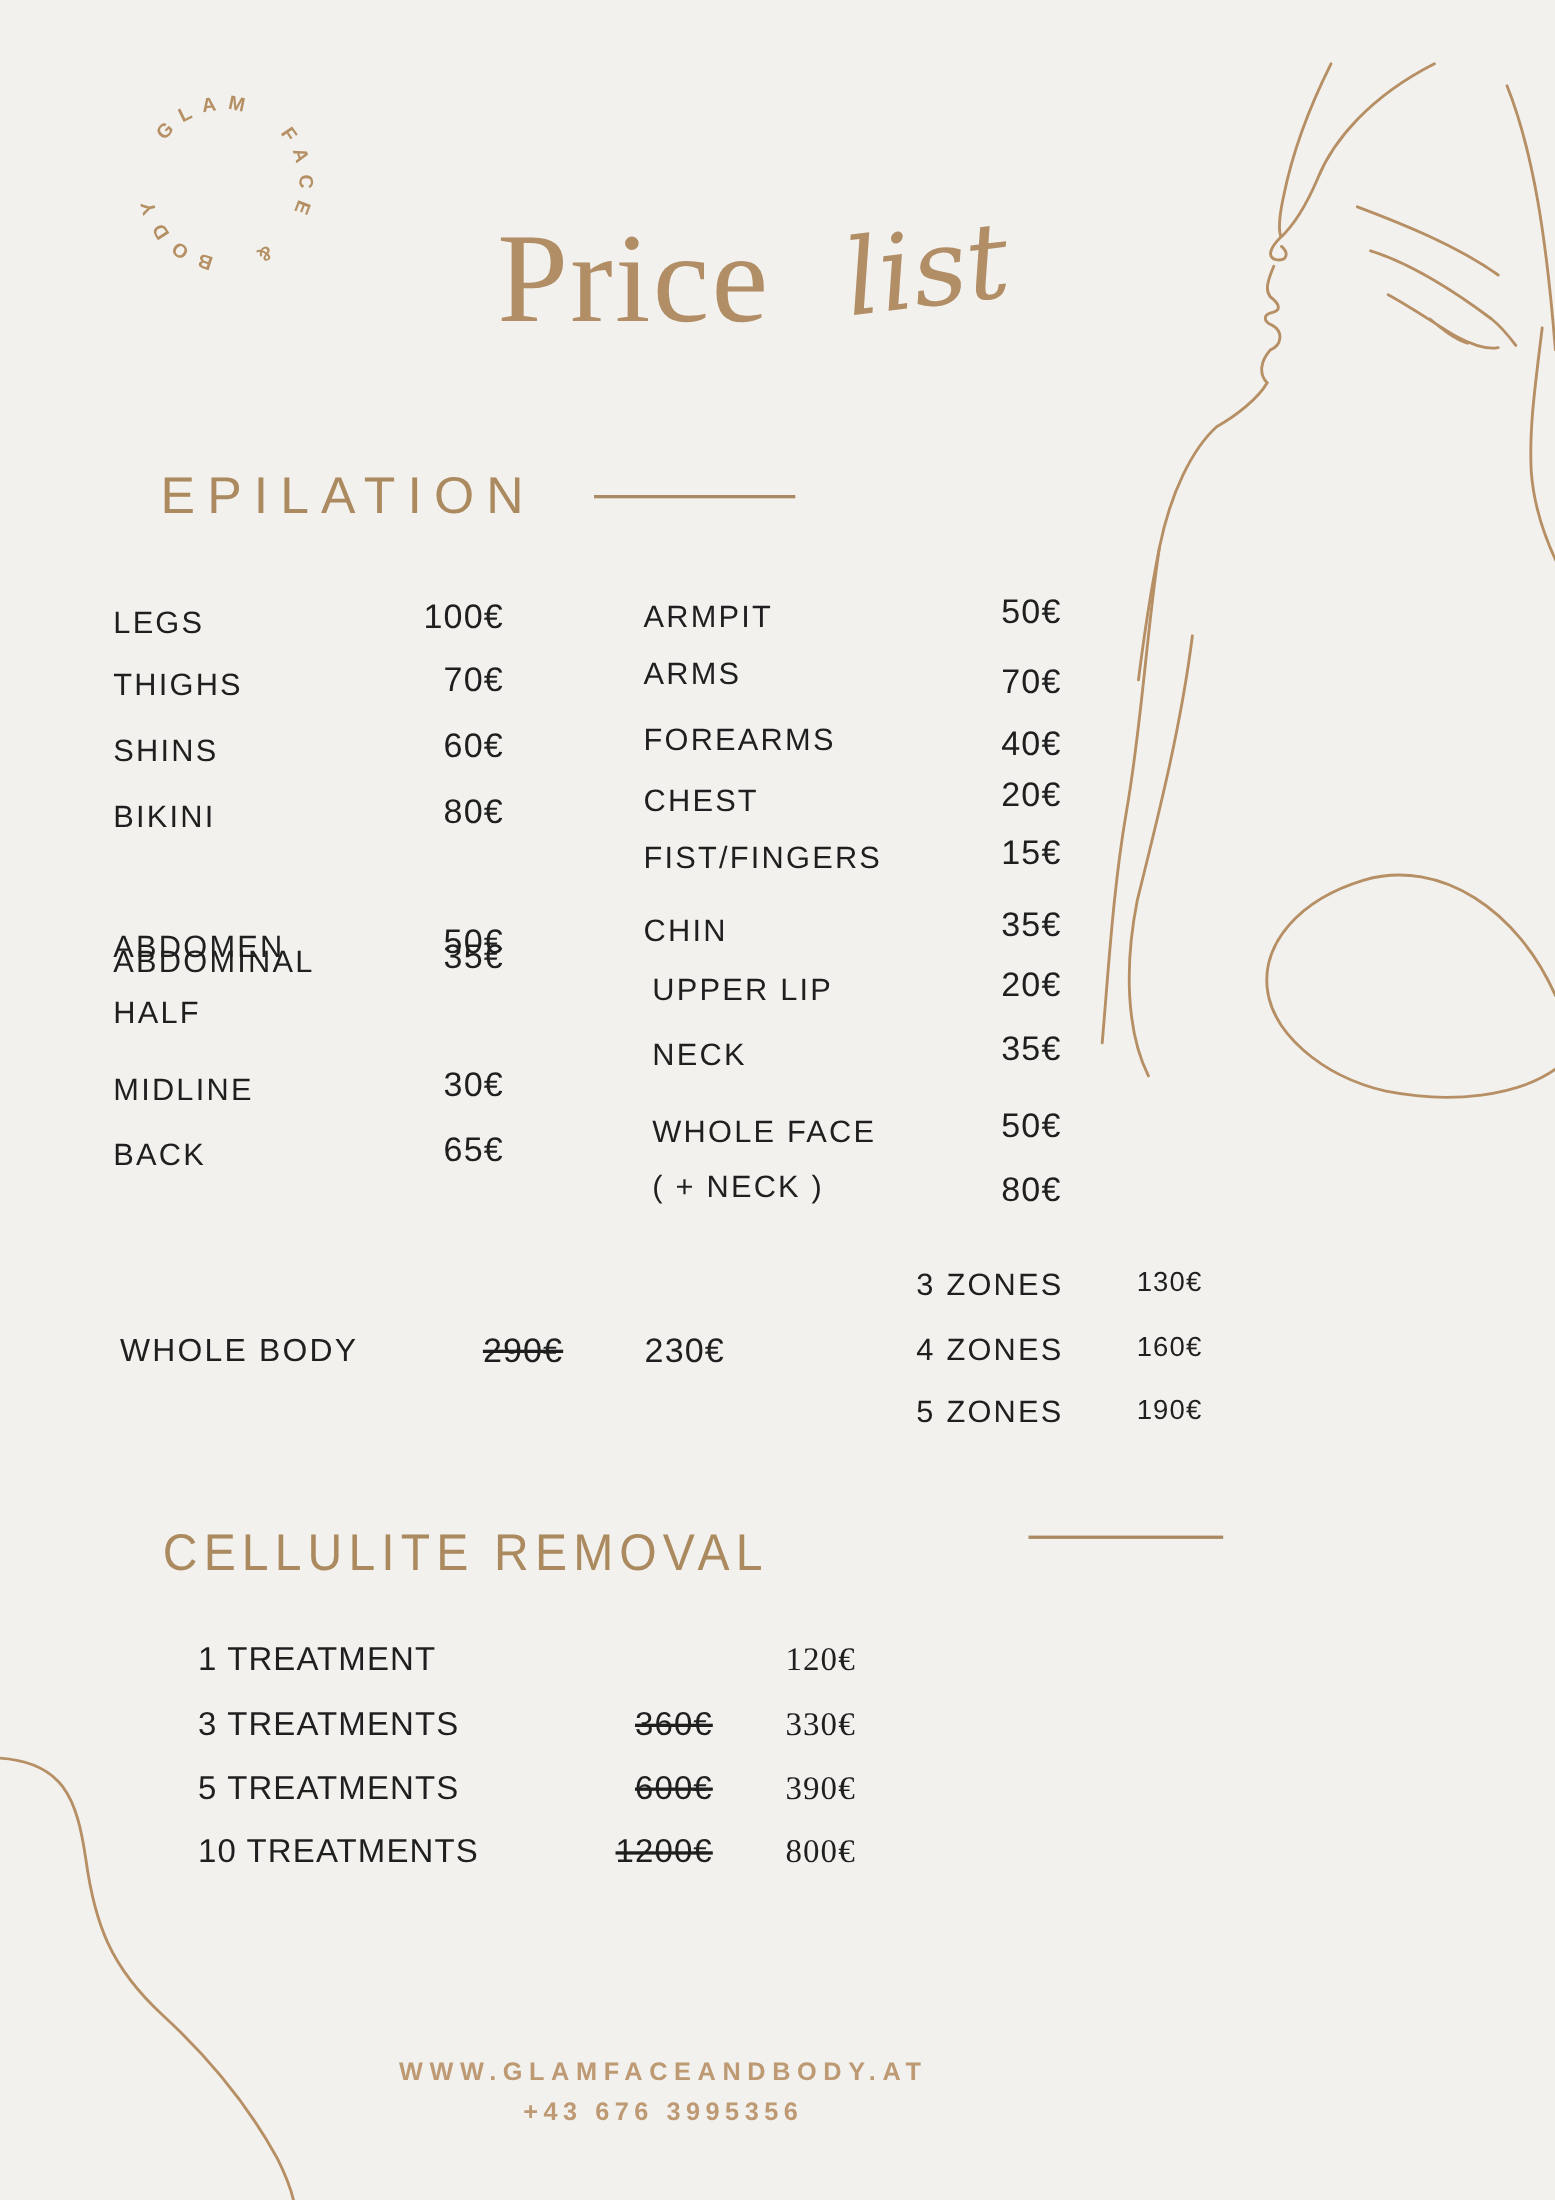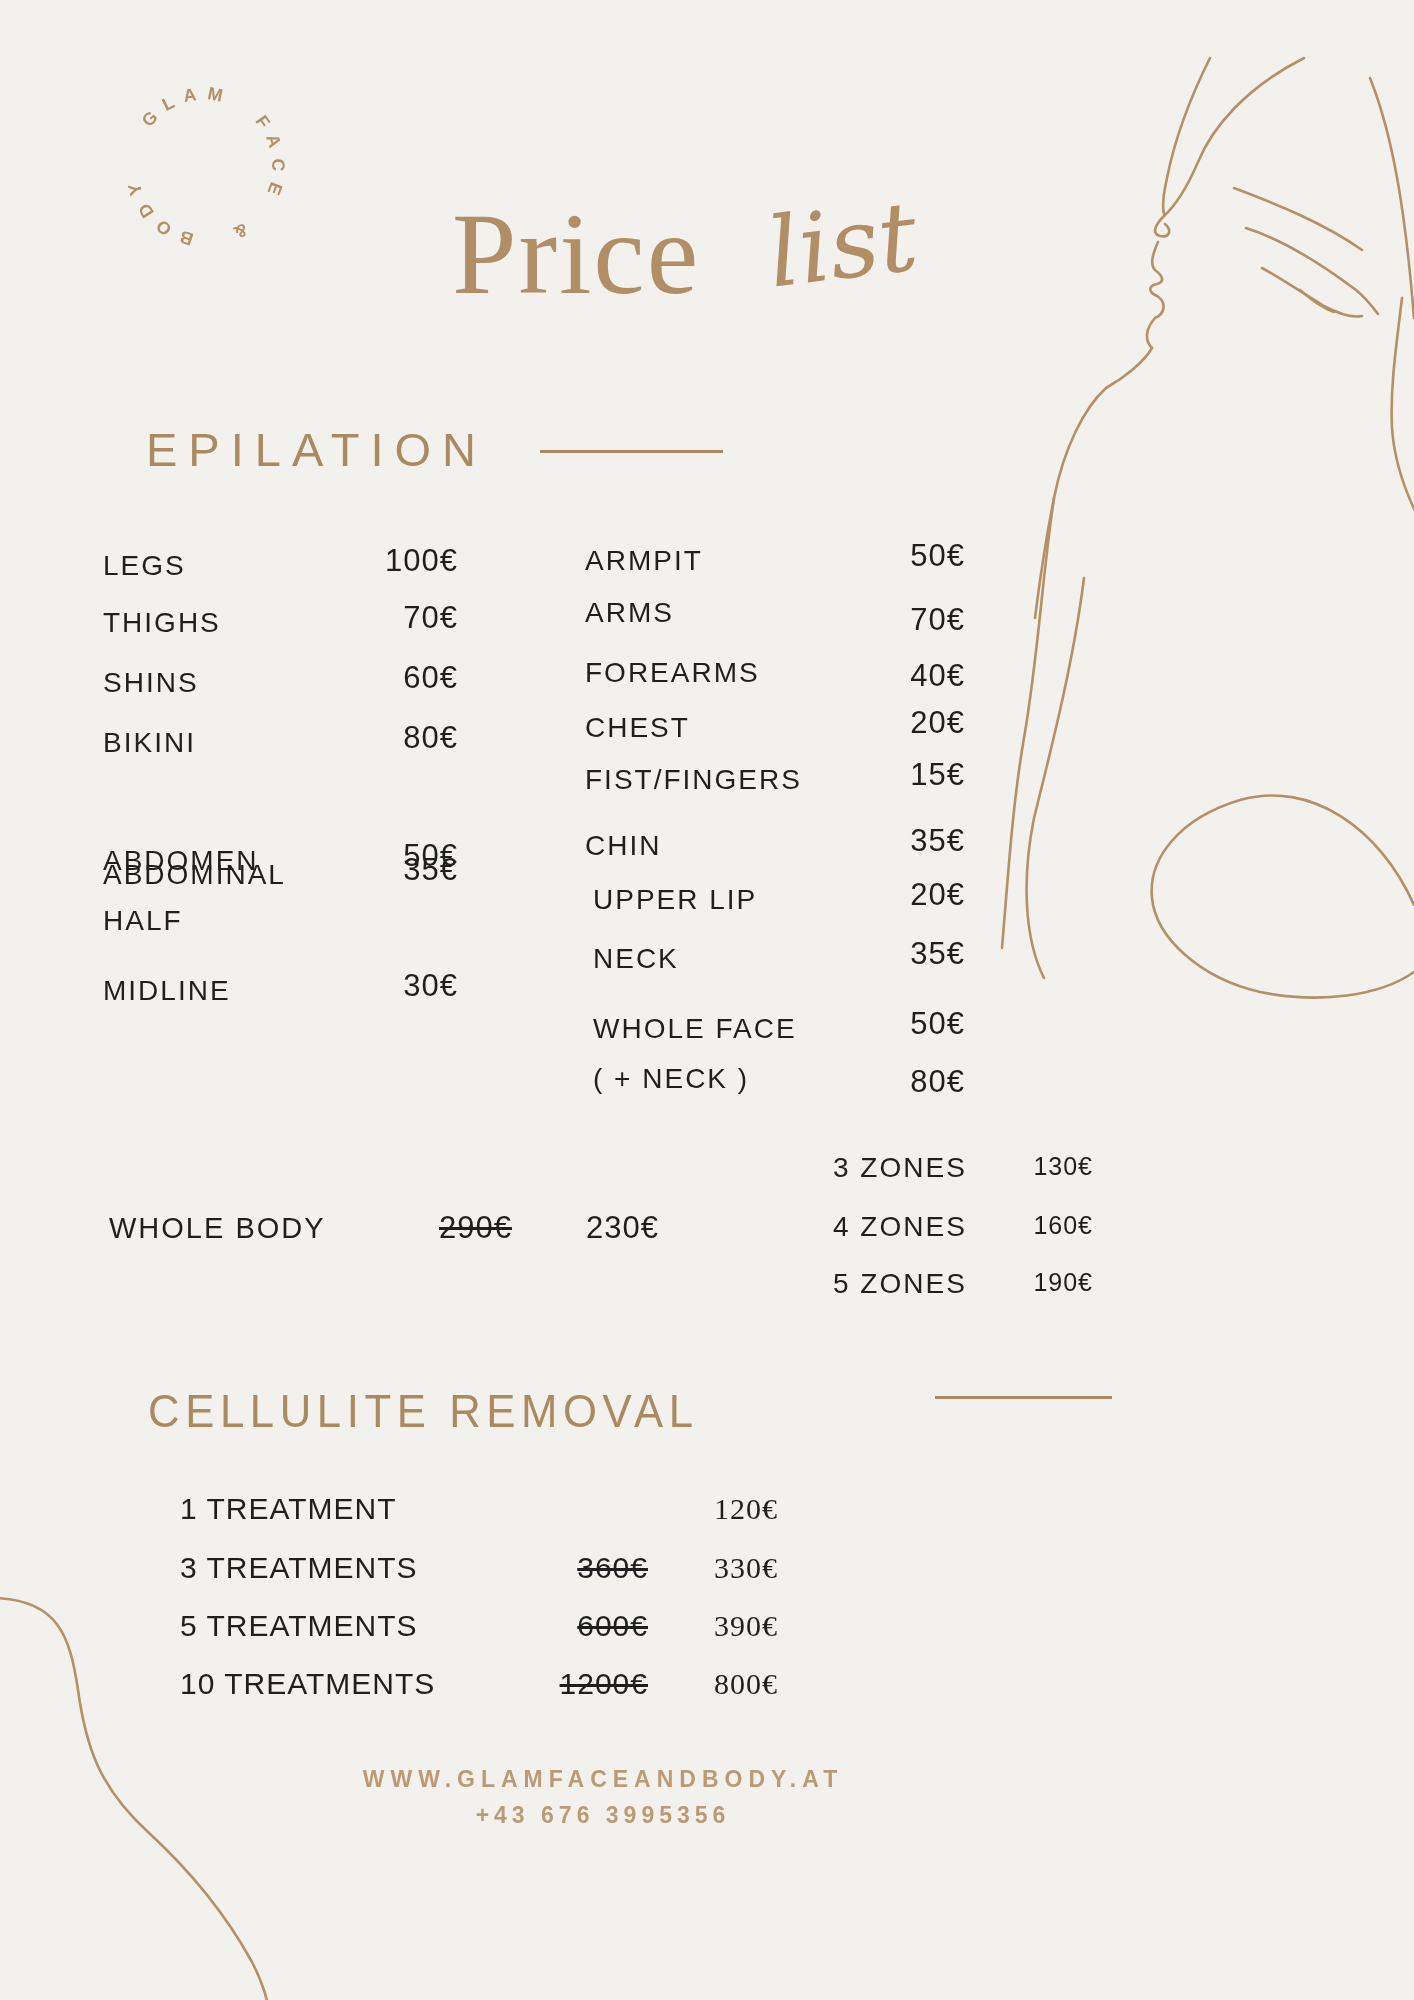--- a/index.html
+++ b/index.html
@@ -60,21 +60,21 @@
 
   
   .trow { position:absolute; left:180px; width:640px; height:38px; }
   .trow .lab { position:absolute; left:0; top:0; font-size:30px; letter-spacing:1px; }
   .trow .old { position:absolute; left:350px; top:0; width:118px; text-align:right; font-size:30px;
                letter-spacing:1px; text-decoration:line-through; text-decoration-thickness:2.5px; }
   .trow .old:empty { text-decoration:none; }
   .trow .new { position:absolute; left:518px; top:0; width:96px; text-align:center; font-size:30px; letter-spacing:1px;font-family:Liberation Serif, serif; }
 
   
-  .footer { position:absolute; left:0; top:1766px; width:1206px; text-align:center; color:#bd9a74; }
+  .footer { position:absolute; left:0; top:1870px; width:1206px; text-align:center; color:#bd9a74; }
   .footer .site  { font-size:23px; font-weight:bold; letter-spacing:6px; }
   .footer .phone { font-size:23px; font-weight:bold; letter-spacing:5px; margin-top:9px; }
 </style>
 </head>
 <body>
 
 <div class="page">
 
   <svg class="deco" viewBox="0 0 1414 2000">
     <g fill="none" stroke="#b68f65" stroke-width="2.6" stroke-linecap="round">
@@ -135,20 +135,24 @@
     <span class="pr">50€</span>
   </div>
   <div class="erow lcol" style="top:852px">
     <span class="lab" style="max-width:215px">ABDOMINAL HALF</span>
     <span class="pr">35€</span>
   </div>
   <div class="erow lcol" style="top:968px">
     <span class="lab">MIDLINE</span>
     <span class="pr">30€</span>
   </div>
+  <div class="erow lcol" style="top:1027px">
+    <span class="lab">BACK</span>
+    <span class="pr">65€</span>
+  </div>
 
   <div class="erow rcol" style="top:538px">
     <span class="lab">ARMPIT</span>
     <span class="pr">50€</span>
   </div>
   <div class="erow rcol" style="top:590px">
     <span class="lab">ARMS</span>
     <span class="pr" style="margin-top:12px">70€</span>
   </div>
   <div class="erow rcol" style="top:650px">

